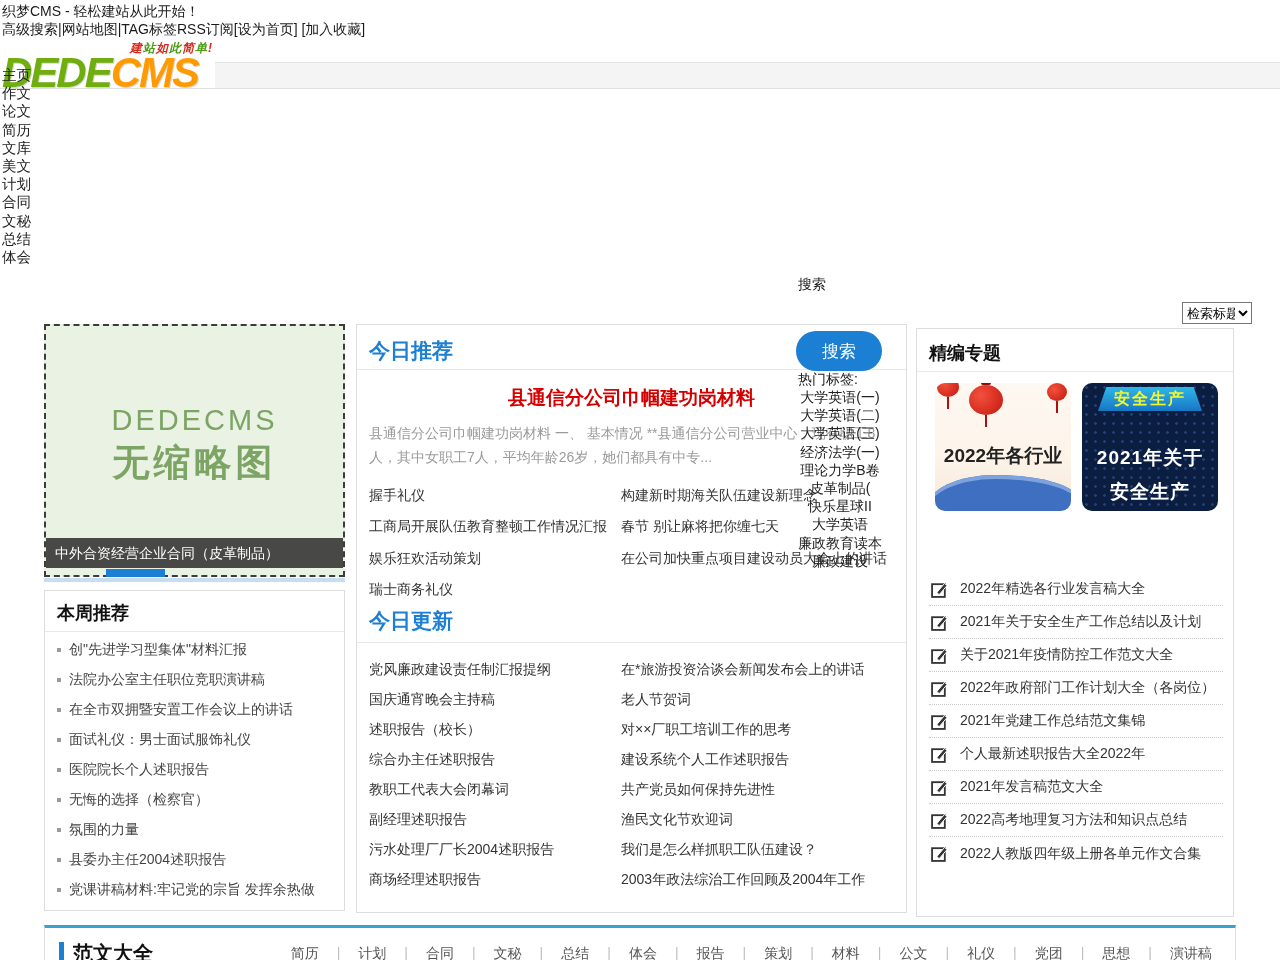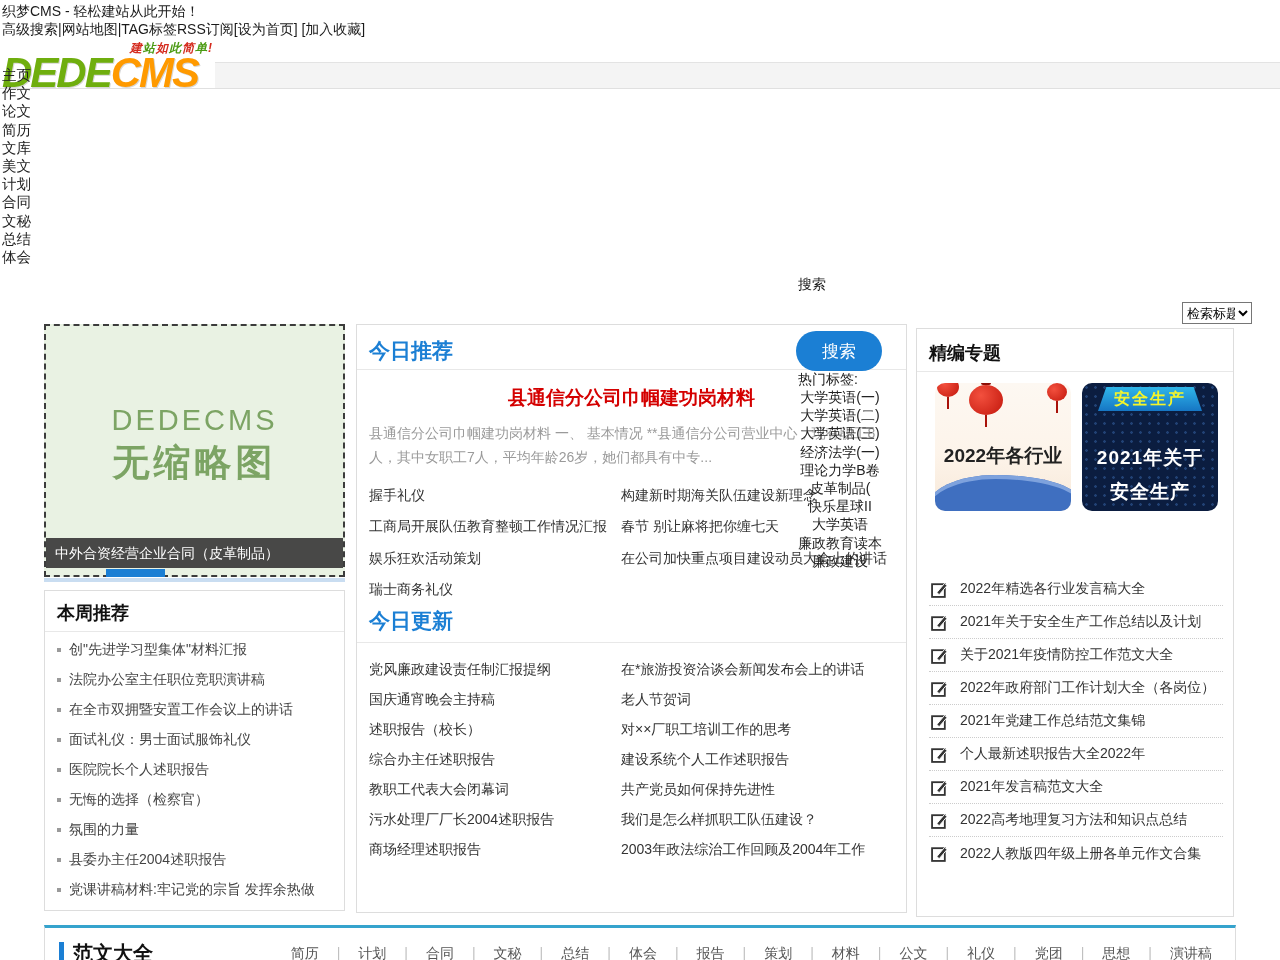--- a/index.html
+++ b/index.html
@@ -234,20 +234,24 @@
         </li>
         <li>
           <a class="l">综合办主任述职报告</a>
           <a class="r">建设系统个人工作述职报告</a>
         </li>
         <li>
           <a class="l">教职工代表大会闭幕词</a>
           <a class="r">共产党员如何保持先进性</a>
         </li>
         <li>
+          <a class="l">副经理述职报告</a>
+          <a class="r">渔民文化节欢迎词</a>
+        </li>
+        <li>
           <a class="l">污水处理厂厂长2004述职报告</a>
           <a class="r">我们是怎么样抓职工队伍建设？</a>
         </li>
         <li>
           <a class="l">商场经理述职报告</a>
           <a class="r">2003年政法综治工作回顾及2004年工作</a>
         </li>
       </ul>
   </div>
 

